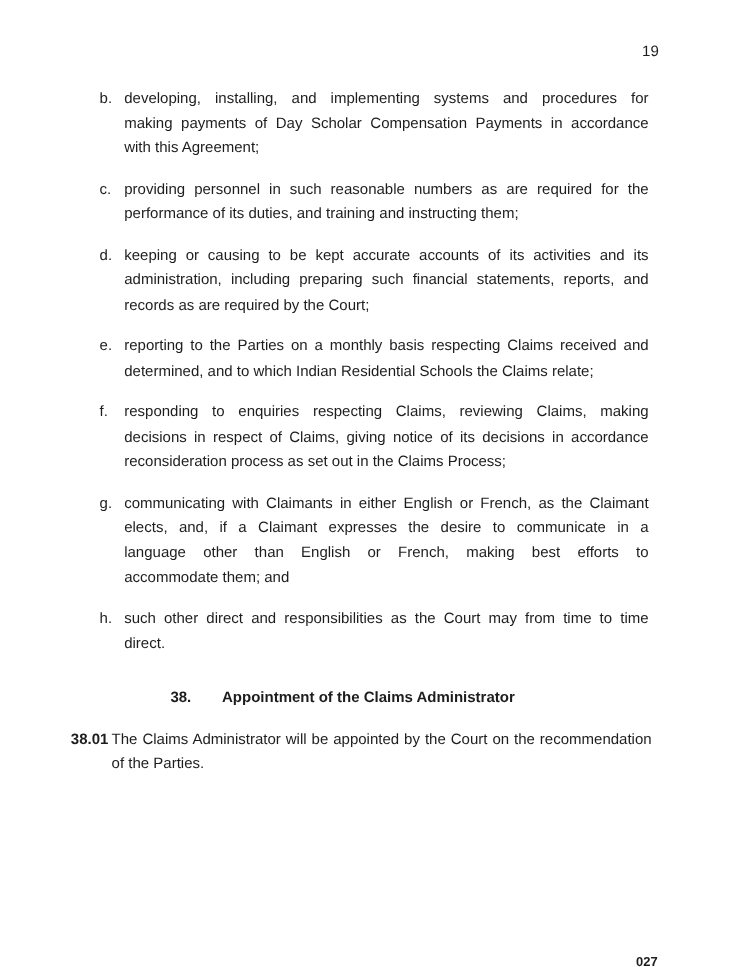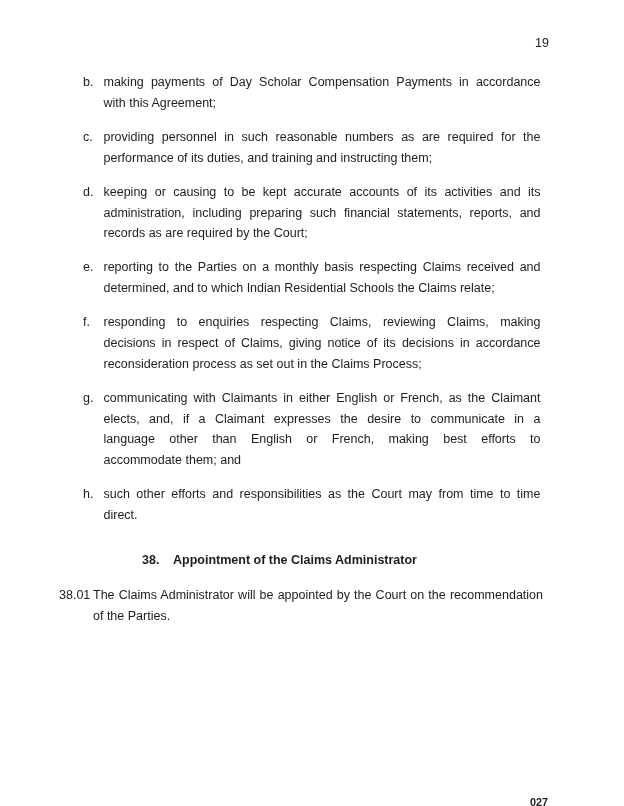--- a/index.html
+++ b/index.html
@@ -58,46 +58,49 @@
   .item-text .line:last-child,
   .clause-text .line:last-child {
     text-align-last: left;
   }
   .section-heading {
     display: flex;
     margin-left: 83px;
     margin-top: 24.5px;
     margin-bottom: 14px;
     font-weight: 700;
+    gap: 12px;
   }
   .heading-number {
     flex: 0 0 31px;
   }
   .clause {
     display: flex;
   }
   .clause-number {
     flex: 0 0 34px;
+    font-weight: bold;
   }
   .clause-text {
     width: 450px;
   }
 </style>
 </head>
 <body>
 
 <div class="page">
 
   <div class="page-number-top">19</div>
 
   <div class="content">
 
     <div class="list-item">
       <div class="item-letter">b.</div>
       <div class="item-text">
+        <div class="line">developing, installing, and implementing systems and procedures for</div>
         <div class="line">making payments of Day Scholar Compensation Payments in accordance</div>
         <div class="line">with this Agreement;</div>
       </div>
     </div>
 
     <div class="list-item">
       <div class="item-letter">c.</div>
       <div class="item-text">
         <div class="line">providing personnel in such reasonable numbers as are required for the</div>
         <div class="line">performance of its duties, and training and instructing them;</div>
@@ -136,21 +139,21 @@
         <div class="line">communicating with Claimants in either English or French, as the Claimant</div>
         <div class="line">elects, and, if a Claimant expresses the desire to communicate in a</div>
         <div class="line">language other than English or French, making best efforts to</div>
         <div class="line">accommodate them; and</div>
       </div>
     </div>
 
     <div class="list-item">
       <div class="item-letter">h.</div>
       <div class="item-text">
-        <div class="line">such other efforts and responsibilities as the Court may from time to time</div>
+        <div class="line">such other direct and responsibilities as the Court may from time to time</div>
         <div class="line">direct.</div>
       </div>
     </div>
 
     <div class="section-heading">
       <div class="heading-number">38.</div>
       <div class="heading-title">Appointment of the Claims Administrator</div>
     </div>
 
     <div class="clause">

